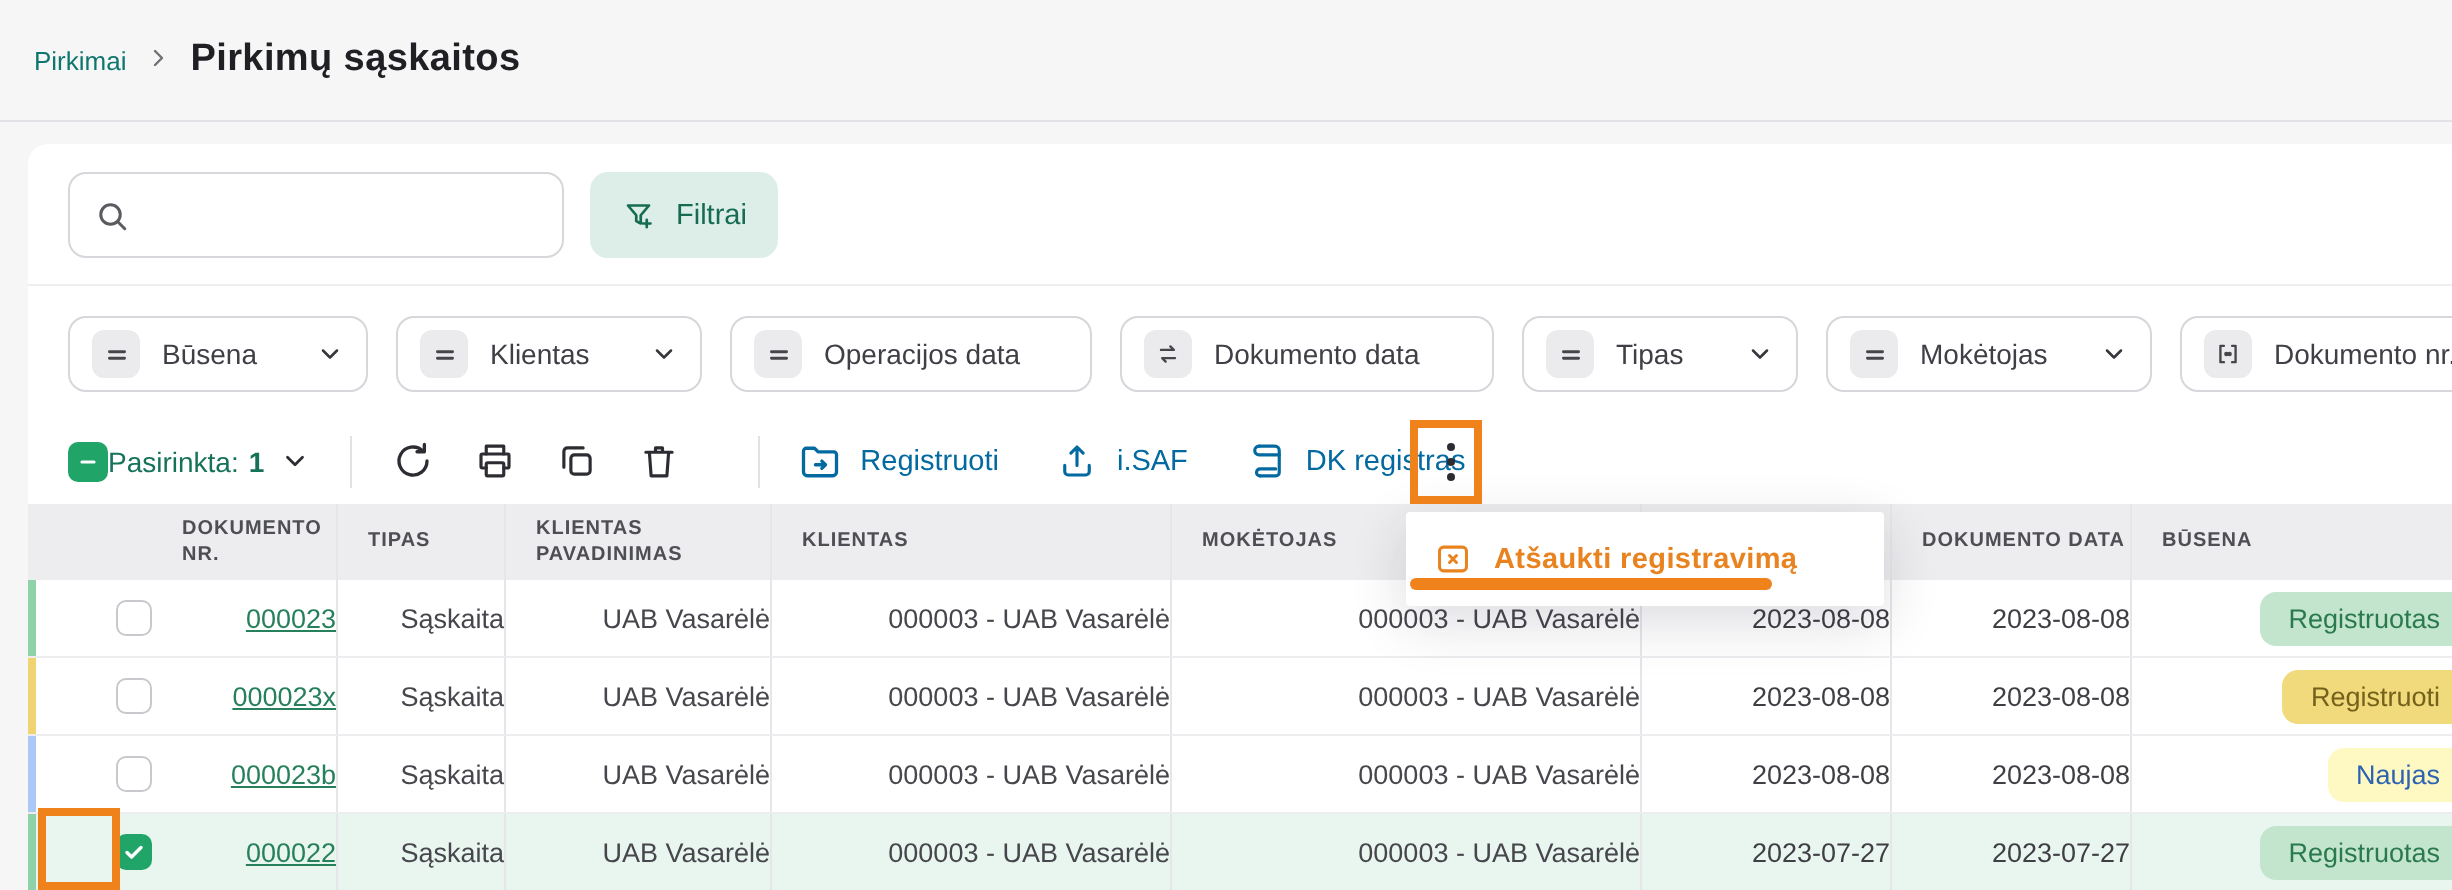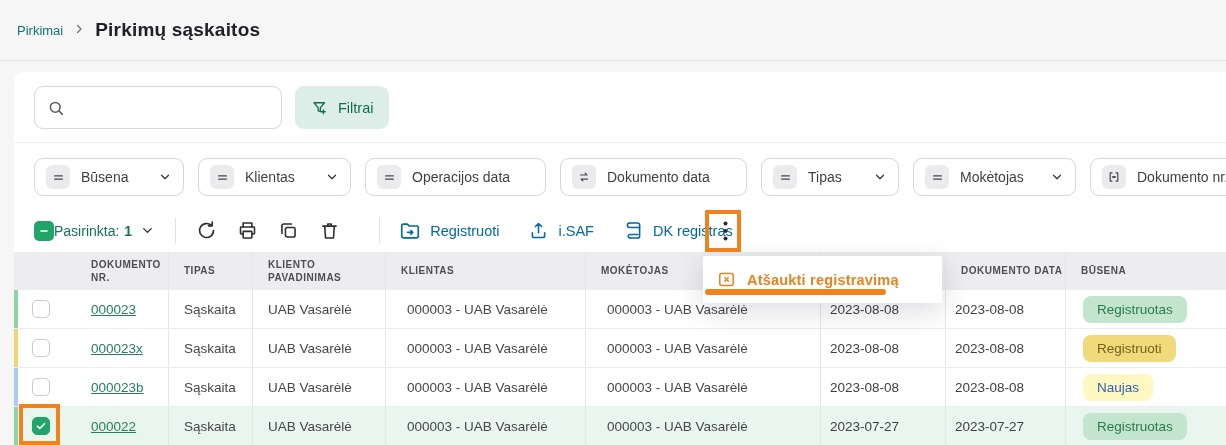--- a/index.html
+++ b/index.html
@@ -63,21 +63,21 @@
   
   .tbl { width:100%; }
   .thead, .trow { display:grid; position:relative;
     grid-template-columns:62px 92px 84px 133px 200px 235px 125px 120px 1fr; }
   .thead { height:38px; background:#ededef; }
   .th { display:flex; align-items:center; padding-left:15px;
     font-size:10px; font-weight:bold; letter-spacing:.5px; color:#4e4e55; line-height:1.35; }
   .trow { height:39px; border-bottom:1px solid #ededf0; background:#fff; }
   .trow.selected { background:#e9f5ef; }
   .th:nth-child(n+3), .td:nth-child(n+4) { border-left:1px solid #e6e6ea; }
-  .td { display:flex; align-items:center; padding-left:15px; font-size:13.5px; color:#46464c; }
+  .td { display:flex; align-items:center; padding-left:15px; font-size:13.5px; color:#46464c;justify-content:flex-end; }
   .td-check { padding-left:18px; }
   .td-wide { padding-left:21px; }
   .td-date { padding-left:9px; color:#3e3e44; }
   .stripe { position:absolute; left:0; top:0; bottom:0; width:4px; }
   .stripe-green { background:#8fd1a8; } .stripe-yellow { background:#eed472; } .stripe-blue { background:#abc9f6; }
   .doclink { color:#27805c; text-decoration:underline; cursor:pointer; }
   .row-cb { width:18px; height:18px; border:1.5px solid #c8c8cd; border-radius:5px; background:#fff; cursor:pointer;
     display:flex; align-items:center; justify-content:center; }
   .row-cb.checked { background:#21a468; border-color:#21a468; }
   .badge { display:inline-block; padding:6px 14px; border-radius:8px; font-size:13.5px; margin-left:2px; }
@@ -294,21 +294,21 @@
             <circle cx="2.5" cy="17.5" r="2"></circle>
           </svg>
       </span>
     </div>
 
     <div class="tbl">
       <div class="thead">
         <div class="th"></div>
         <div class="th">DOKUMENTO NR.</div>
         <div class="th">TIPAS</div>
-        <div class="th">KLIENTO PAVADINIMAS</div>
+        <div class="th">KLIENTAS PAVADINIMAS</div>
         <div class="th">KLIENTAS</div>
         <div class="th">MOKĖTOJAS</div>
         <div class="th"></div>
         <div class="th">DOKUMENTO DATA</div>
         <div class="th">BŪSENA</div>
       </div>
 
       <div class="trow">
         <span class="stripe stripe-green"></span>
         <div class="td td-check">

